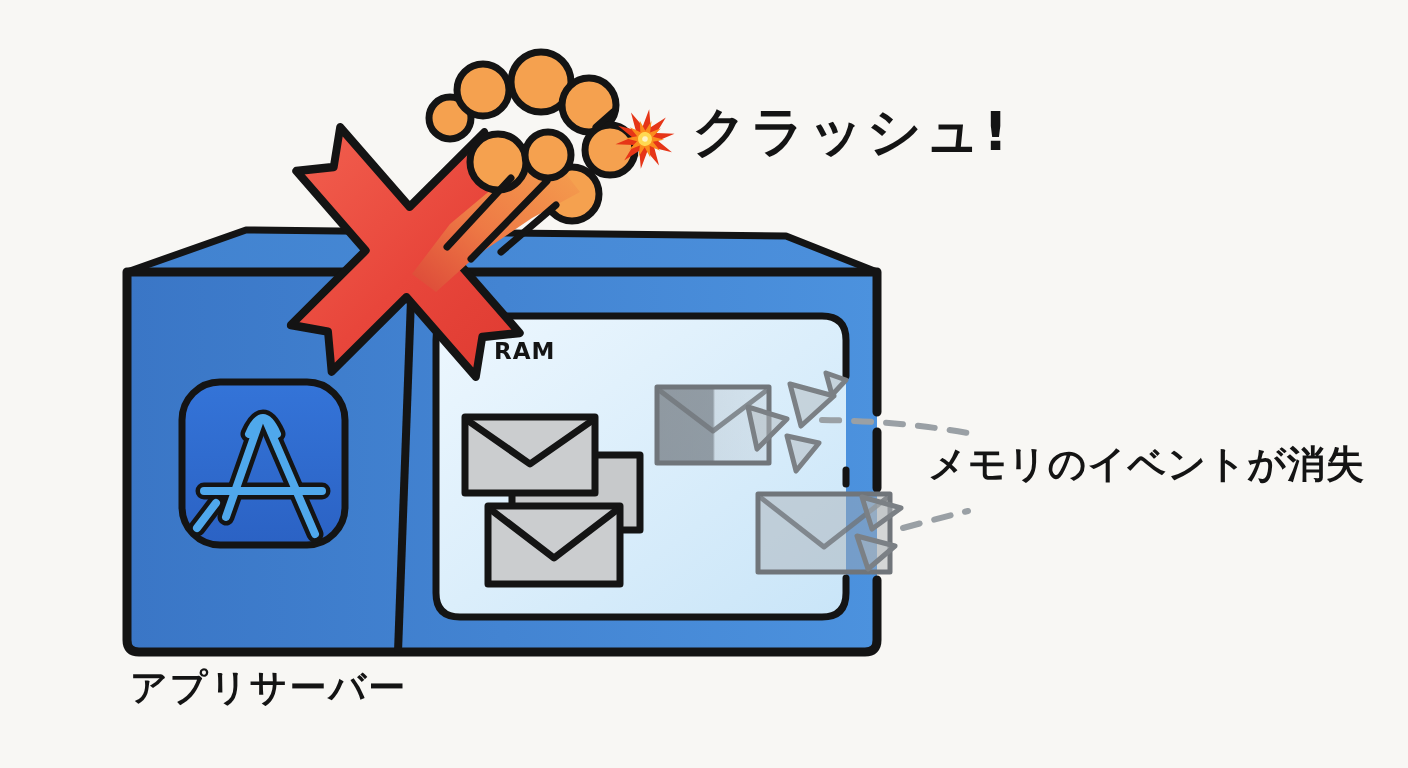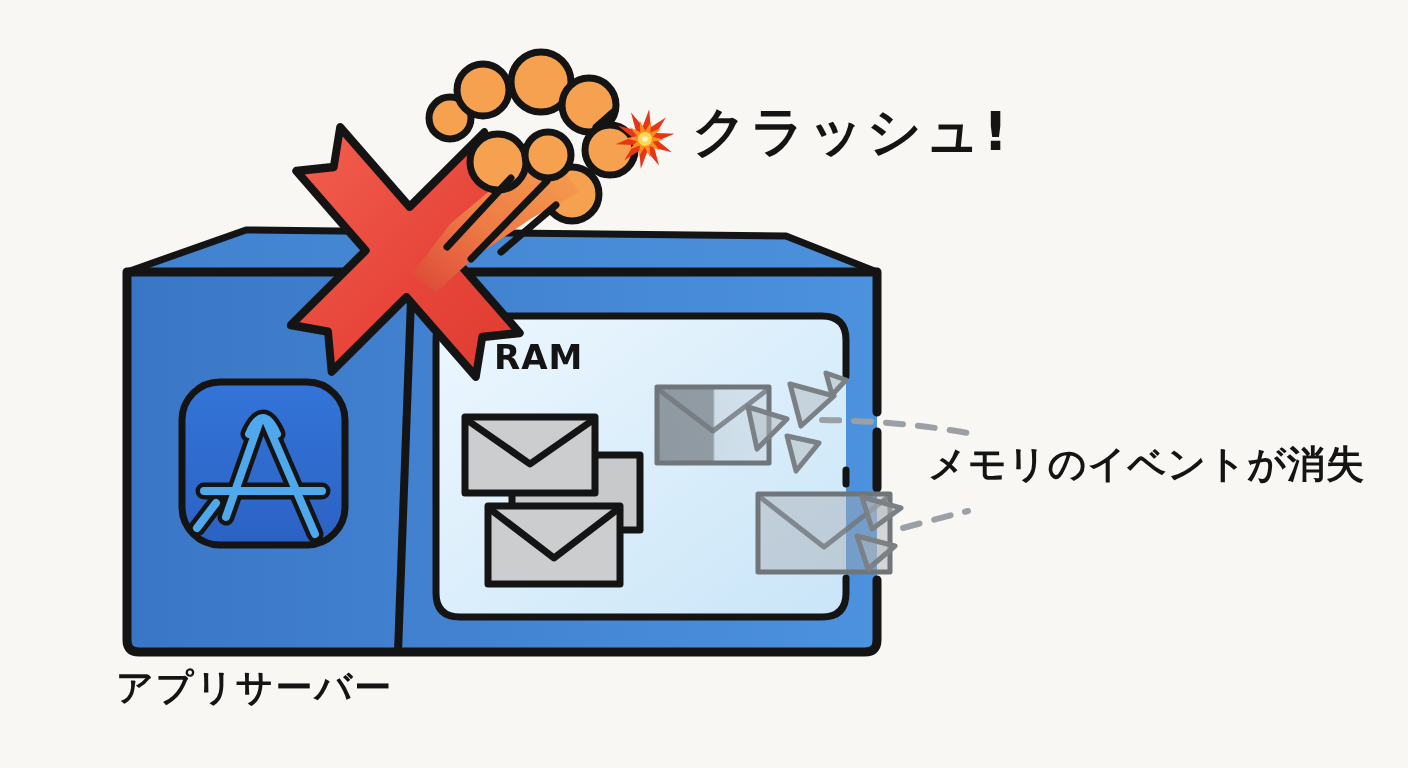--- a/index.html
+++ b/index.html
@@ -8,22 +8,22 @@
     background:#f8f7f4;
     font-family:"DejaVu Sans","Liberation Sans",sans-serif;
   }
   #stage{position:relative;width:1408px;height:636px;background:#f8f7f4;}
   #diagram-svg{position:absolute;left:0;top:0;}
   .lbl{
     position:absolute;color:#141414;font-weight:800;line-height:1.1;
     letter-spacing:1px;white-space:nowrap;
   }
   #crash-label{left:692px;top:102px;font-size:54px;letter-spacing:3px;}
-  #ram-label{left:494px;top:339px;font-size:34px;letter-spacing:1px;}
-  #server-label{left:116px;top:668px;font-size:37px;letter-spacing:2px;}
+  #ram-label{left:494px;top:339px;font-size:23px;letter-spacing:1px;}
+  #server-label{left:130px;top:668px;font-size:37px;letter-spacing:2px;}
   #memory-loss-label{left:928px;top:444px;font-size:38px;letter-spacing:1px;}
 </style>
 </head>
 <body>
 
 <div id="stage">
 
 <svg id="diagram-svg" width="1408" height="768" viewBox="0 0 1408 768">
   <defs>
     <linearGradient id="gFront" x1="0" y1="0" x2="1" y2="0">

